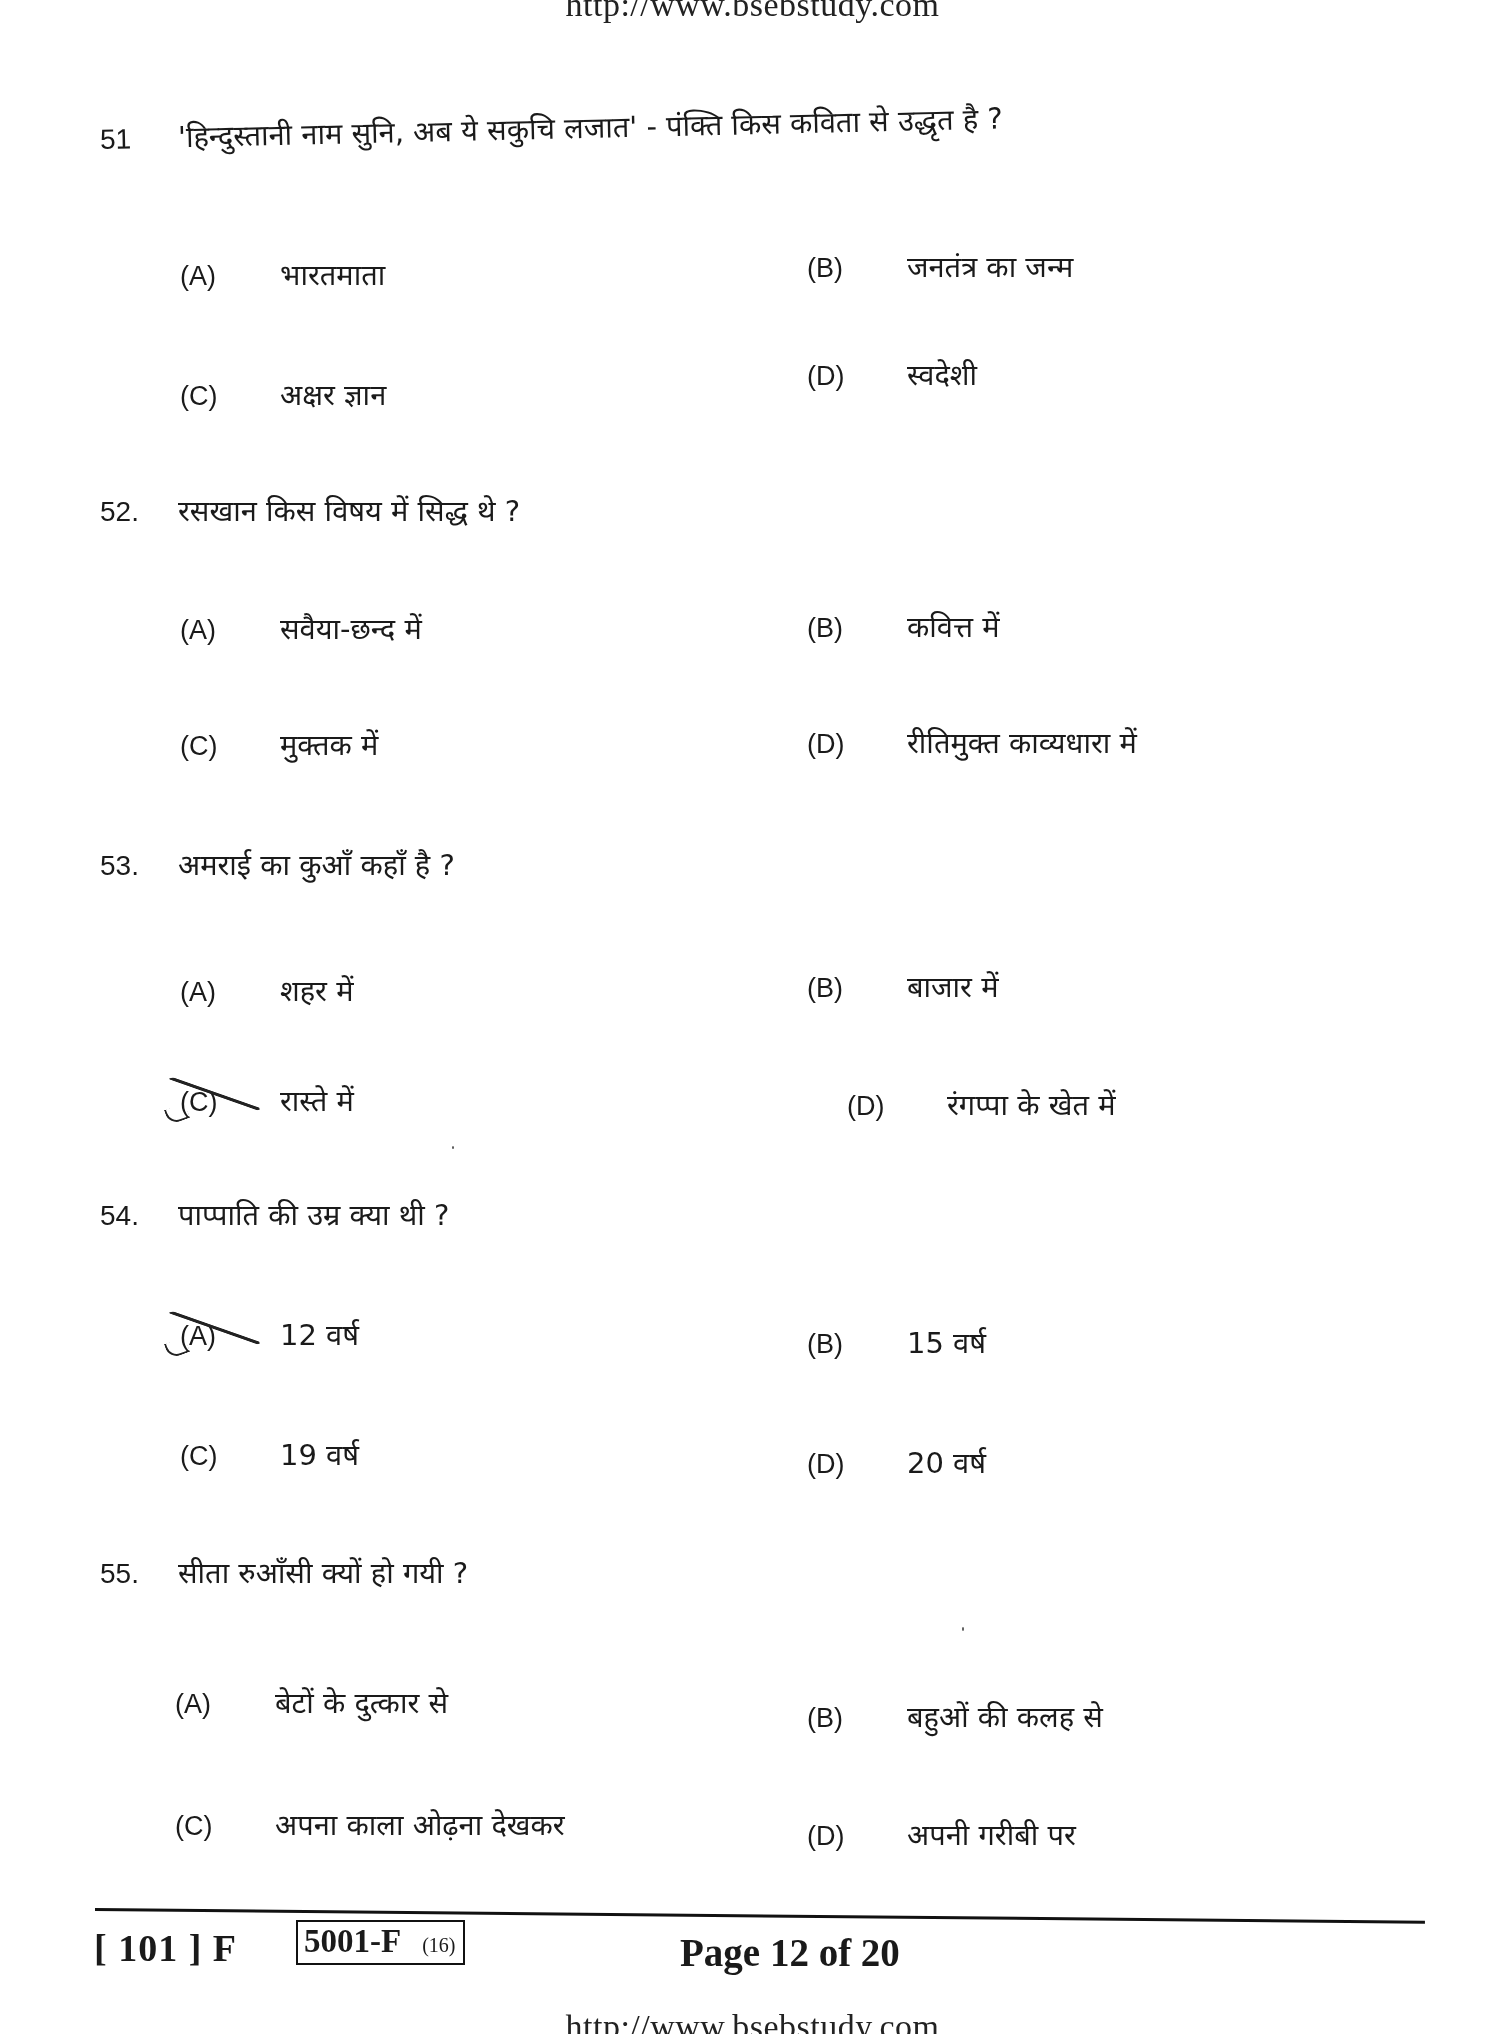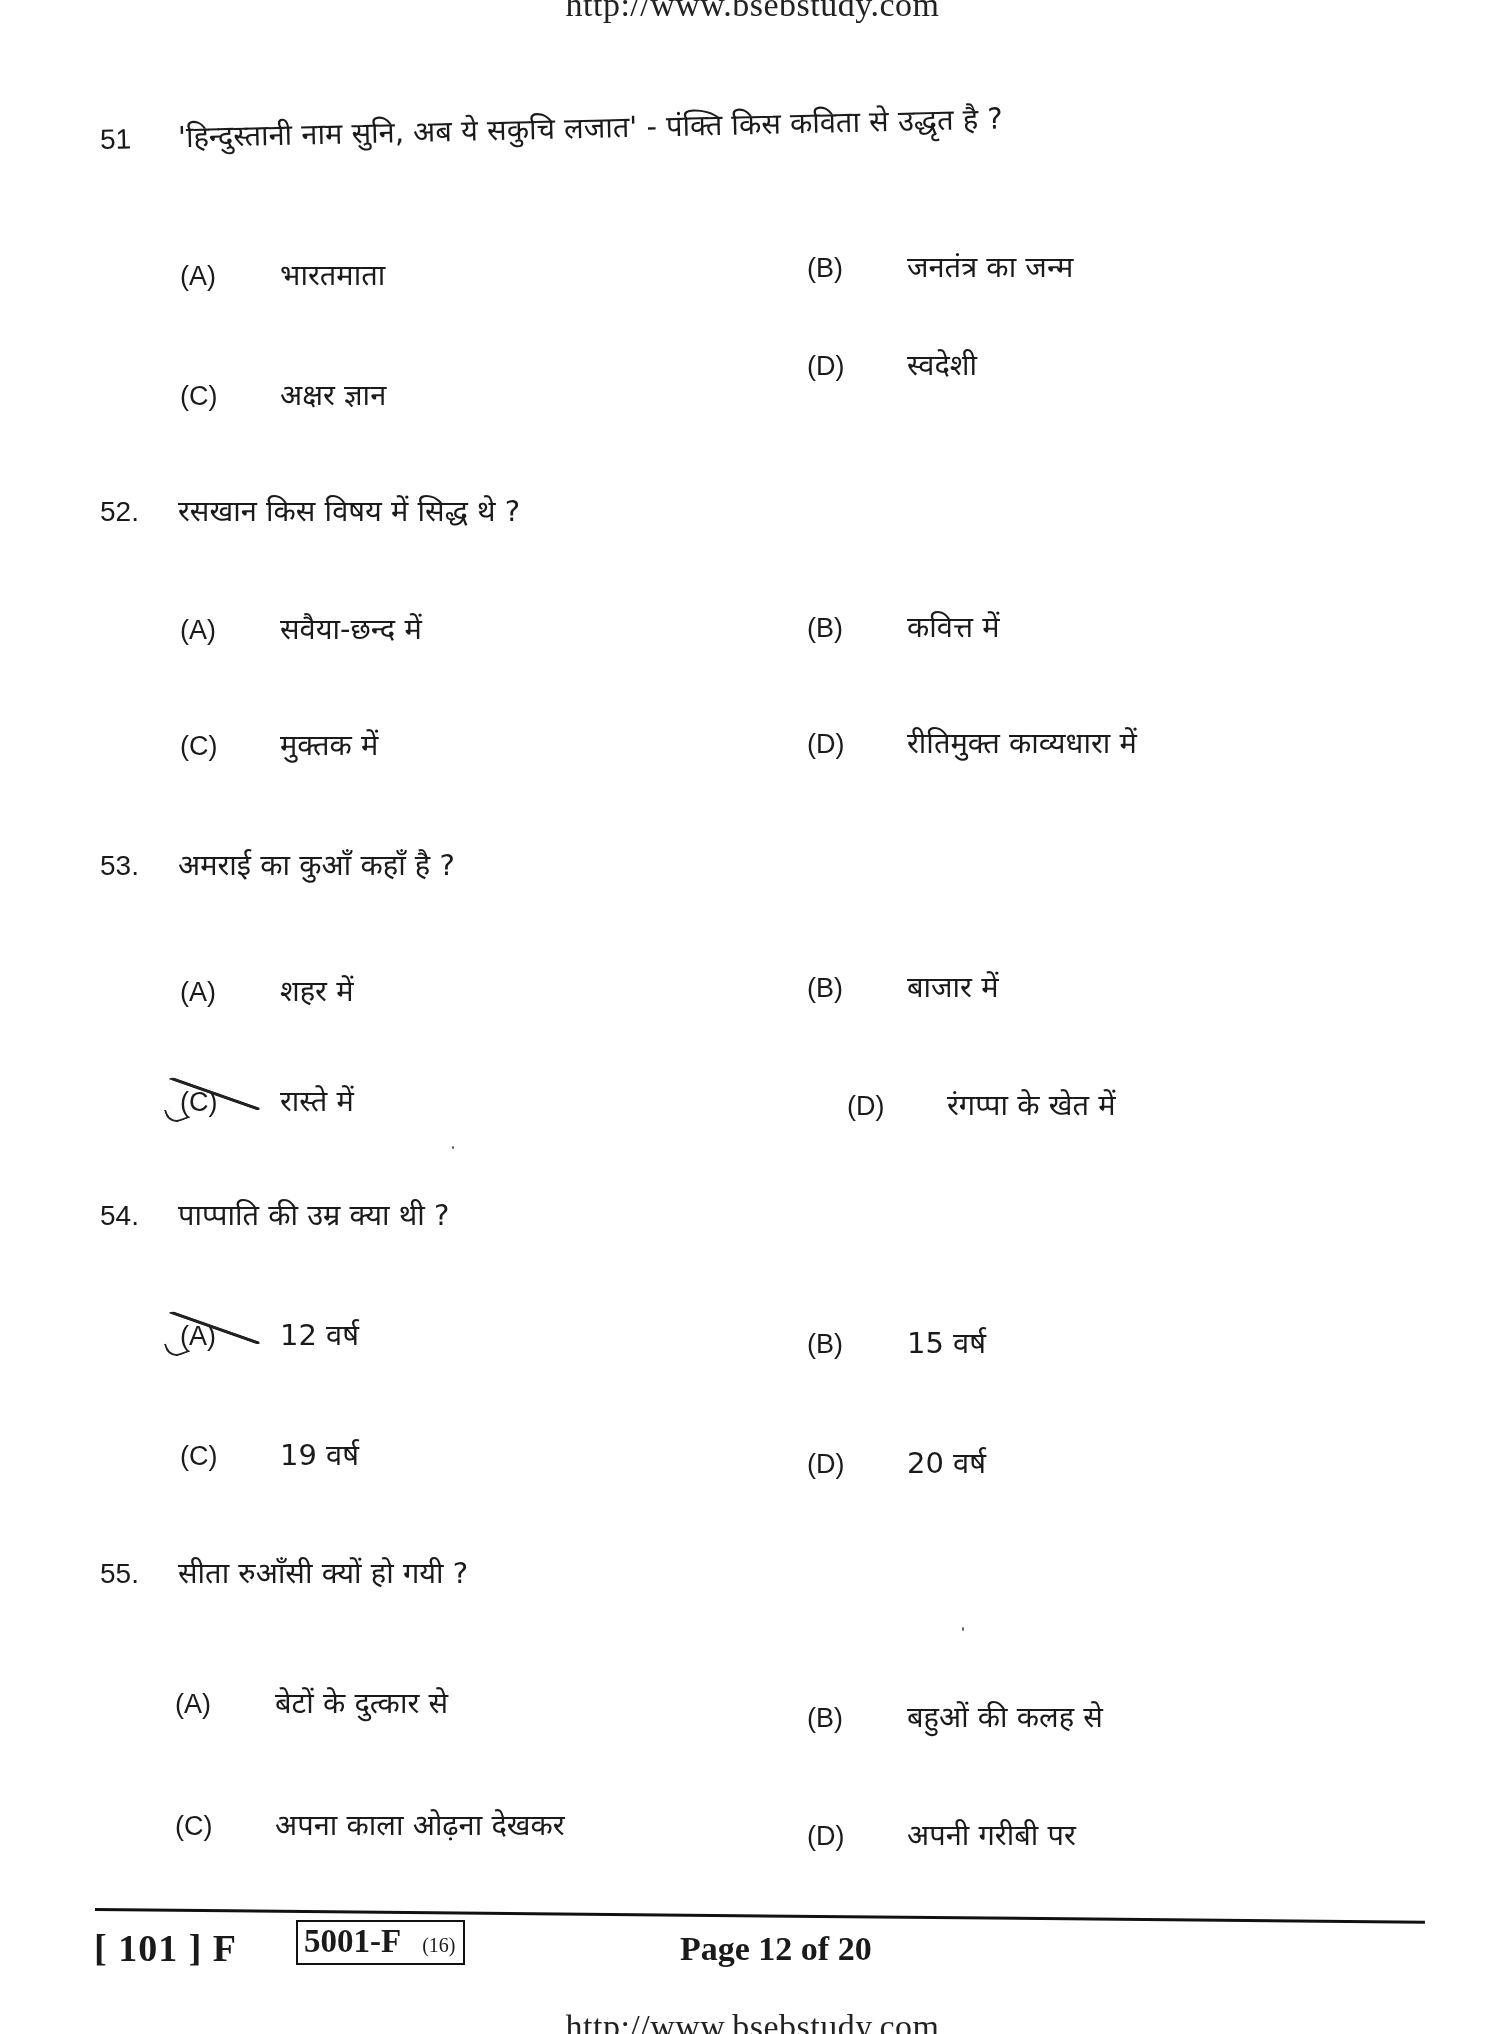--- a/index.html
+++ b/index.html
@@ -136,21 +136,21 @@
   }
   .footer-box .sub {
     font-size: 20px;
     font-weight: normal;
     margin-left: 21px;
   }
   .footer-page {
     position: absolute;
     left: 586px;
     top: 12px;
-    font-size: 34px;
+    font-size: 39px;
     font-weight: bold;
   }
   .speck {
     position: absolute;
     background: #555;
     border-radius: 50%;
   }
 </style>
 </head>
 <body>
@@ -162,21 +162,21 @@
 </div>
 <div class="option col-a" style="top:258px;">
   <span class="opt-label">(A)</span><span class="opt-text">भारतमाता</span>
 </div>
 <div class="option col-b" style="top:250px;">
   <span class="opt-label">(B)</span><span class="opt-text">जनतंत्र का जन्म</span>
 </div>
 <div class="option col-a" style="top:378px;">
   <span class="opt-label">(C)</span><span class="opt-text">अक्षर ज्ञान</span>
 </div>
-<div class="option col-b" style="top:348px;">
+<div class="option col-b" style="top:358px;">
   <span class="opt-label">(D)</span><span class="opt-text">स्वदेशी</span>
 </div>
 
 <div class="question" style="top:494px;">
   <span class="q-num">52.</span><span class="q-text">रसखान किस विषय में सिद्ध थे ?</span>
 </div>
 <div class="option col-a" style="top:612px;">
   <span class="opt-label">(A)</span><span class="opt-text">सवैया-छन्द में</span>
 </div>
 <div class="option col-b" style="top:610px;text-decoration:underline;">

